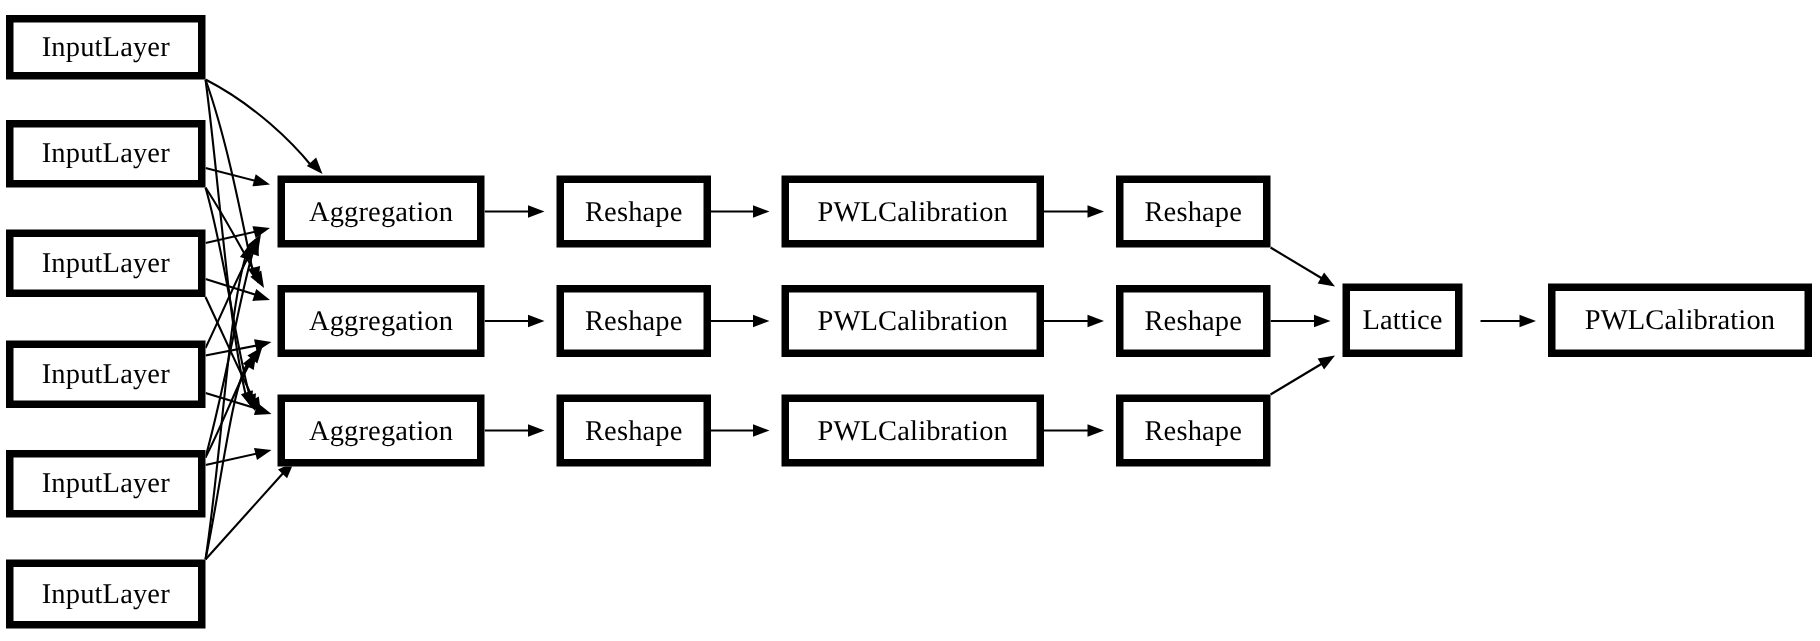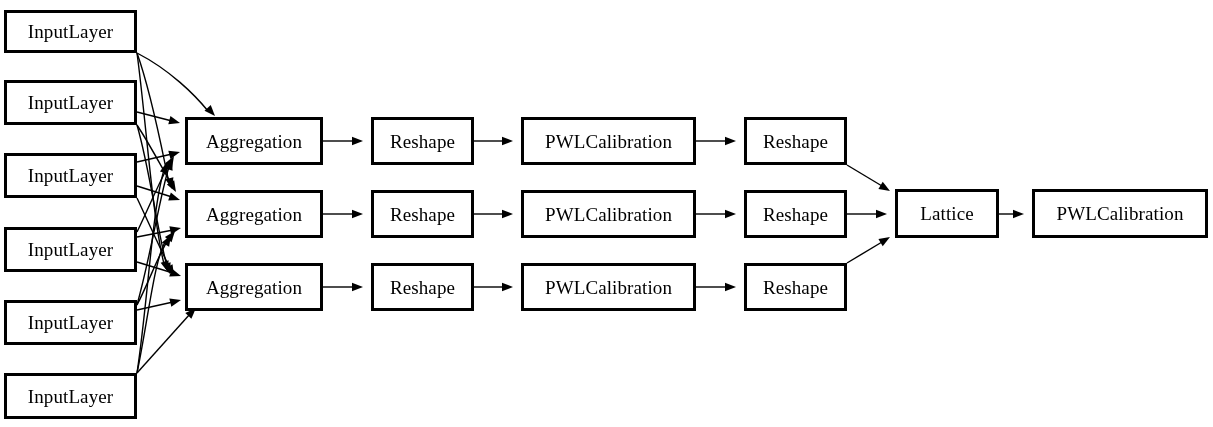--- a/index.html
+++ b/index.html
@@ -22,21 +22,21 @@
     position: absolute;
     left: 0;
     top: 0;
     width: 1213px;
     height: 427px;
     pointer-events: none;
   }
   .node {
     position: absolute;
     box-sizing: border-box;
-    border: 3px solid #4d7c0f;
+    border: 5px solid #4d7c0f;
     background: #ffffff;
     display: flex;
     align-items: center;
     justify-content: center;
     color: #000000;
     font-size: 19px;
     line-height: 1;
     white-space: nowrap;
     letter-spacing: 0.1px;
   }
@@ -223,20 +223,20 @@
       </div>
       <div class="node" style="left: 744px; top: 117px; width: 103px; height: 48px; border-color: rgb(0, 0, 0); background: rgb(255, 255, 255);">
         <span class="node-label">Reshape</span>
       </div>
       <div class="node" style="left: 744px; top: 190px; width: 103px; height: 48px; border-color: rgb(0, 0, 0); background: rgb(255, 255, 255);">
         <span class="node-label">Reshape</span>
       </div>
       <div class="node" style="left: 744px; top: 263px; width: 103px; height: 48px; border-color: rgb(0, 0, 0); background: rgb(255, 255, 255);">
         <span class="node-label">Reshape</span>
       </div>
-      <div class="node" style="left: 895px; top: 189px; width: 104px; height: 49px; border-color: rgb(0, 0, 0); background: rgb(255, 255, 255);">
+      <div class="node" style="left: 895px; top: 189px; width: 80px; height: 49px; border-color: rgb(0, 0, 0); background: rgb(255, 255, 255);">
         <span class="node-label">Lattice</span>
       </div>
       <div class="node" style="left: 1032px; top: 189px; width: 176px; height: 49px; border-color: rgb(0, 0, 0); background: rgb(255, 255, 255);">
         <span class="node-label">PWLCalibration</span>
       </div>
     </div>
 </div>
 
 </body></html>

